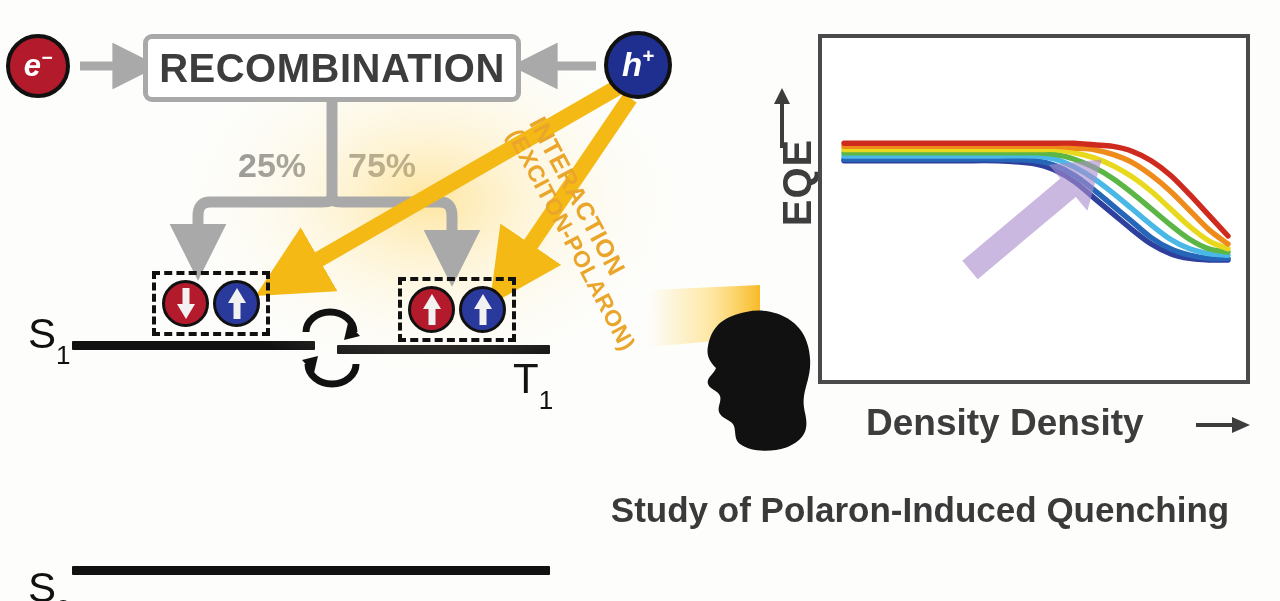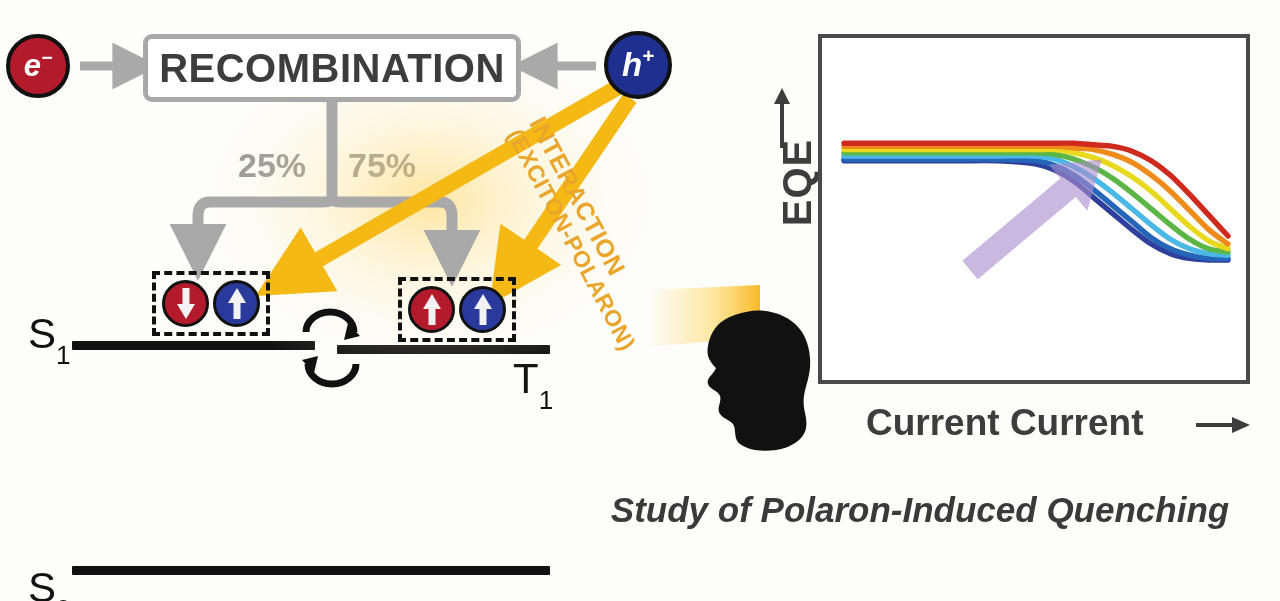--- a/index.html
+++ b/index.html
@@ -172,21 +172,20 @@
     white-space: nowrap;
   }
 
   
   #caption {
     left: 560px; top: 488px;
     width: 720px;
     text-align: center;
     font-size: 35px;
     font-weight: bold;
-    font-style: italic;
     color: #3a3a3a;
     line-height: 1.28;
   }
   #caption .cap-line { display: block; }
 </style>
 </head>
 <body>
 
 <div id="stage">
 
@@ -320,21 +319,21 @@
 
   <div class="abs" id="plot-frame"></div>
 
   <svg class="abs" style="left:770px;top:88px;z-index:4;" width="24" height="62">
     <line x1="12" y1="60" x2="12" y2="12" stroke="#3d3d3d" stroke-width="4"></line>
     <path d="M12,0 L20,16 L4,16 Z" fill="#3d3d3d"></path>
   </svg>
 
   <div class="abs" id="eqe-label">EQE</div>
 
-  <div class="abs" id="xaxis-label">Current Current</div>
+  <div class="abs" id="xaxis-label">Density Density</div>
 
   <svg class="abs" style="left:1196px;top:413px;z-index:4;" width="56" height="24">
     <line x1="0" y1="12" x2="40" y2="12" stroke="#3d3d3d" stroke-width="4"></line>
     <path d="M54,12 L36,20 L36,4 Z" fill="#3d3d3d"></path>
   </svg>
 
   <svg class="abs" id="curve-layer" style="left:822px;top:38px;z-index:5;" width="424" height="342" viewBox="0 0 424 342" preserveAspectRatio="none">
     <g id="curves-group">
         <path d="M22.00,122.80 C28.40,122.80 47.60,122.80 60.40,122.80 C73.20,122.80 86.00,122.80 98.80,122.80 C111.60,122.80 124.40,122.80 137.20,122.80 C150.00,122.80 162.80,122.27 175.60,122.80 C188.40,123.33 204.40,124.40 214.00,126.00 C223.60,127.60 226.80,129.47 233.20,132.40 C239.60,135.33 246.00,139.07 252.40,143.60 C258.80,148.13 265.20,154.27 271.60,159.60 C278.00,164.93 284.40,170.27 290.80,175.60 C297.20,180.93 303.60,186.53 310.00,191.60 C316.40,196.67 322.80,202.00 329.20,206.00 C335.60,210.00 342.00,213.20 348.40,215.60 C354.80,218.00 361.20,219.33 367.60,220.40 C374.00,221.47 380.40,221.73 386.80,222.00 C393.20,222.27 402.80,222.00 406.00,222.00" fill="none" stroke="#2f3f9e" stroke-width="5.4" stroke-linecap="round" stroke-linejoin="round"></path>
         <path d="M22.00,121.20 C28.40,121.20 47.60,121.20 60.40,121.20 C73.20,121.20 86.00,121.20 98.80,121.20 C111.60,121.20 124.40,121.20 137.20,121.20 C150.00,121.20 162.80,120.93 175.60,121.20 C188.40,121.47 204.40,121.73 214.00,122.80 C223.60,123.87 226.80,125.20 233.20,127.60 C239.60,130.00 246.00,133.20 252.40,137.20 C258.80,141.20 265.20,146.53 271.60,151.60 C278.00,156.67 284.40,162.27 290.80,167.60 C297.20,172.93 303.60,178.27 310.00,183.60 C316.40,188.93 322.80,195.07 329.20,199.60 C335.60,204.13 342.00,207.87 348.40,210.80 C354.80,213.73 361.20,215.60 367.60,217.20 C374.00,218.80 380.40,219.87 386.80,220.40 C393.20,220.93 402.80,220.40 406.00,220.40" fill="none" stroke="#2566b8" stroke-width="5.4" stroke-linecap="round" stroke-linejoin="round"></path>

